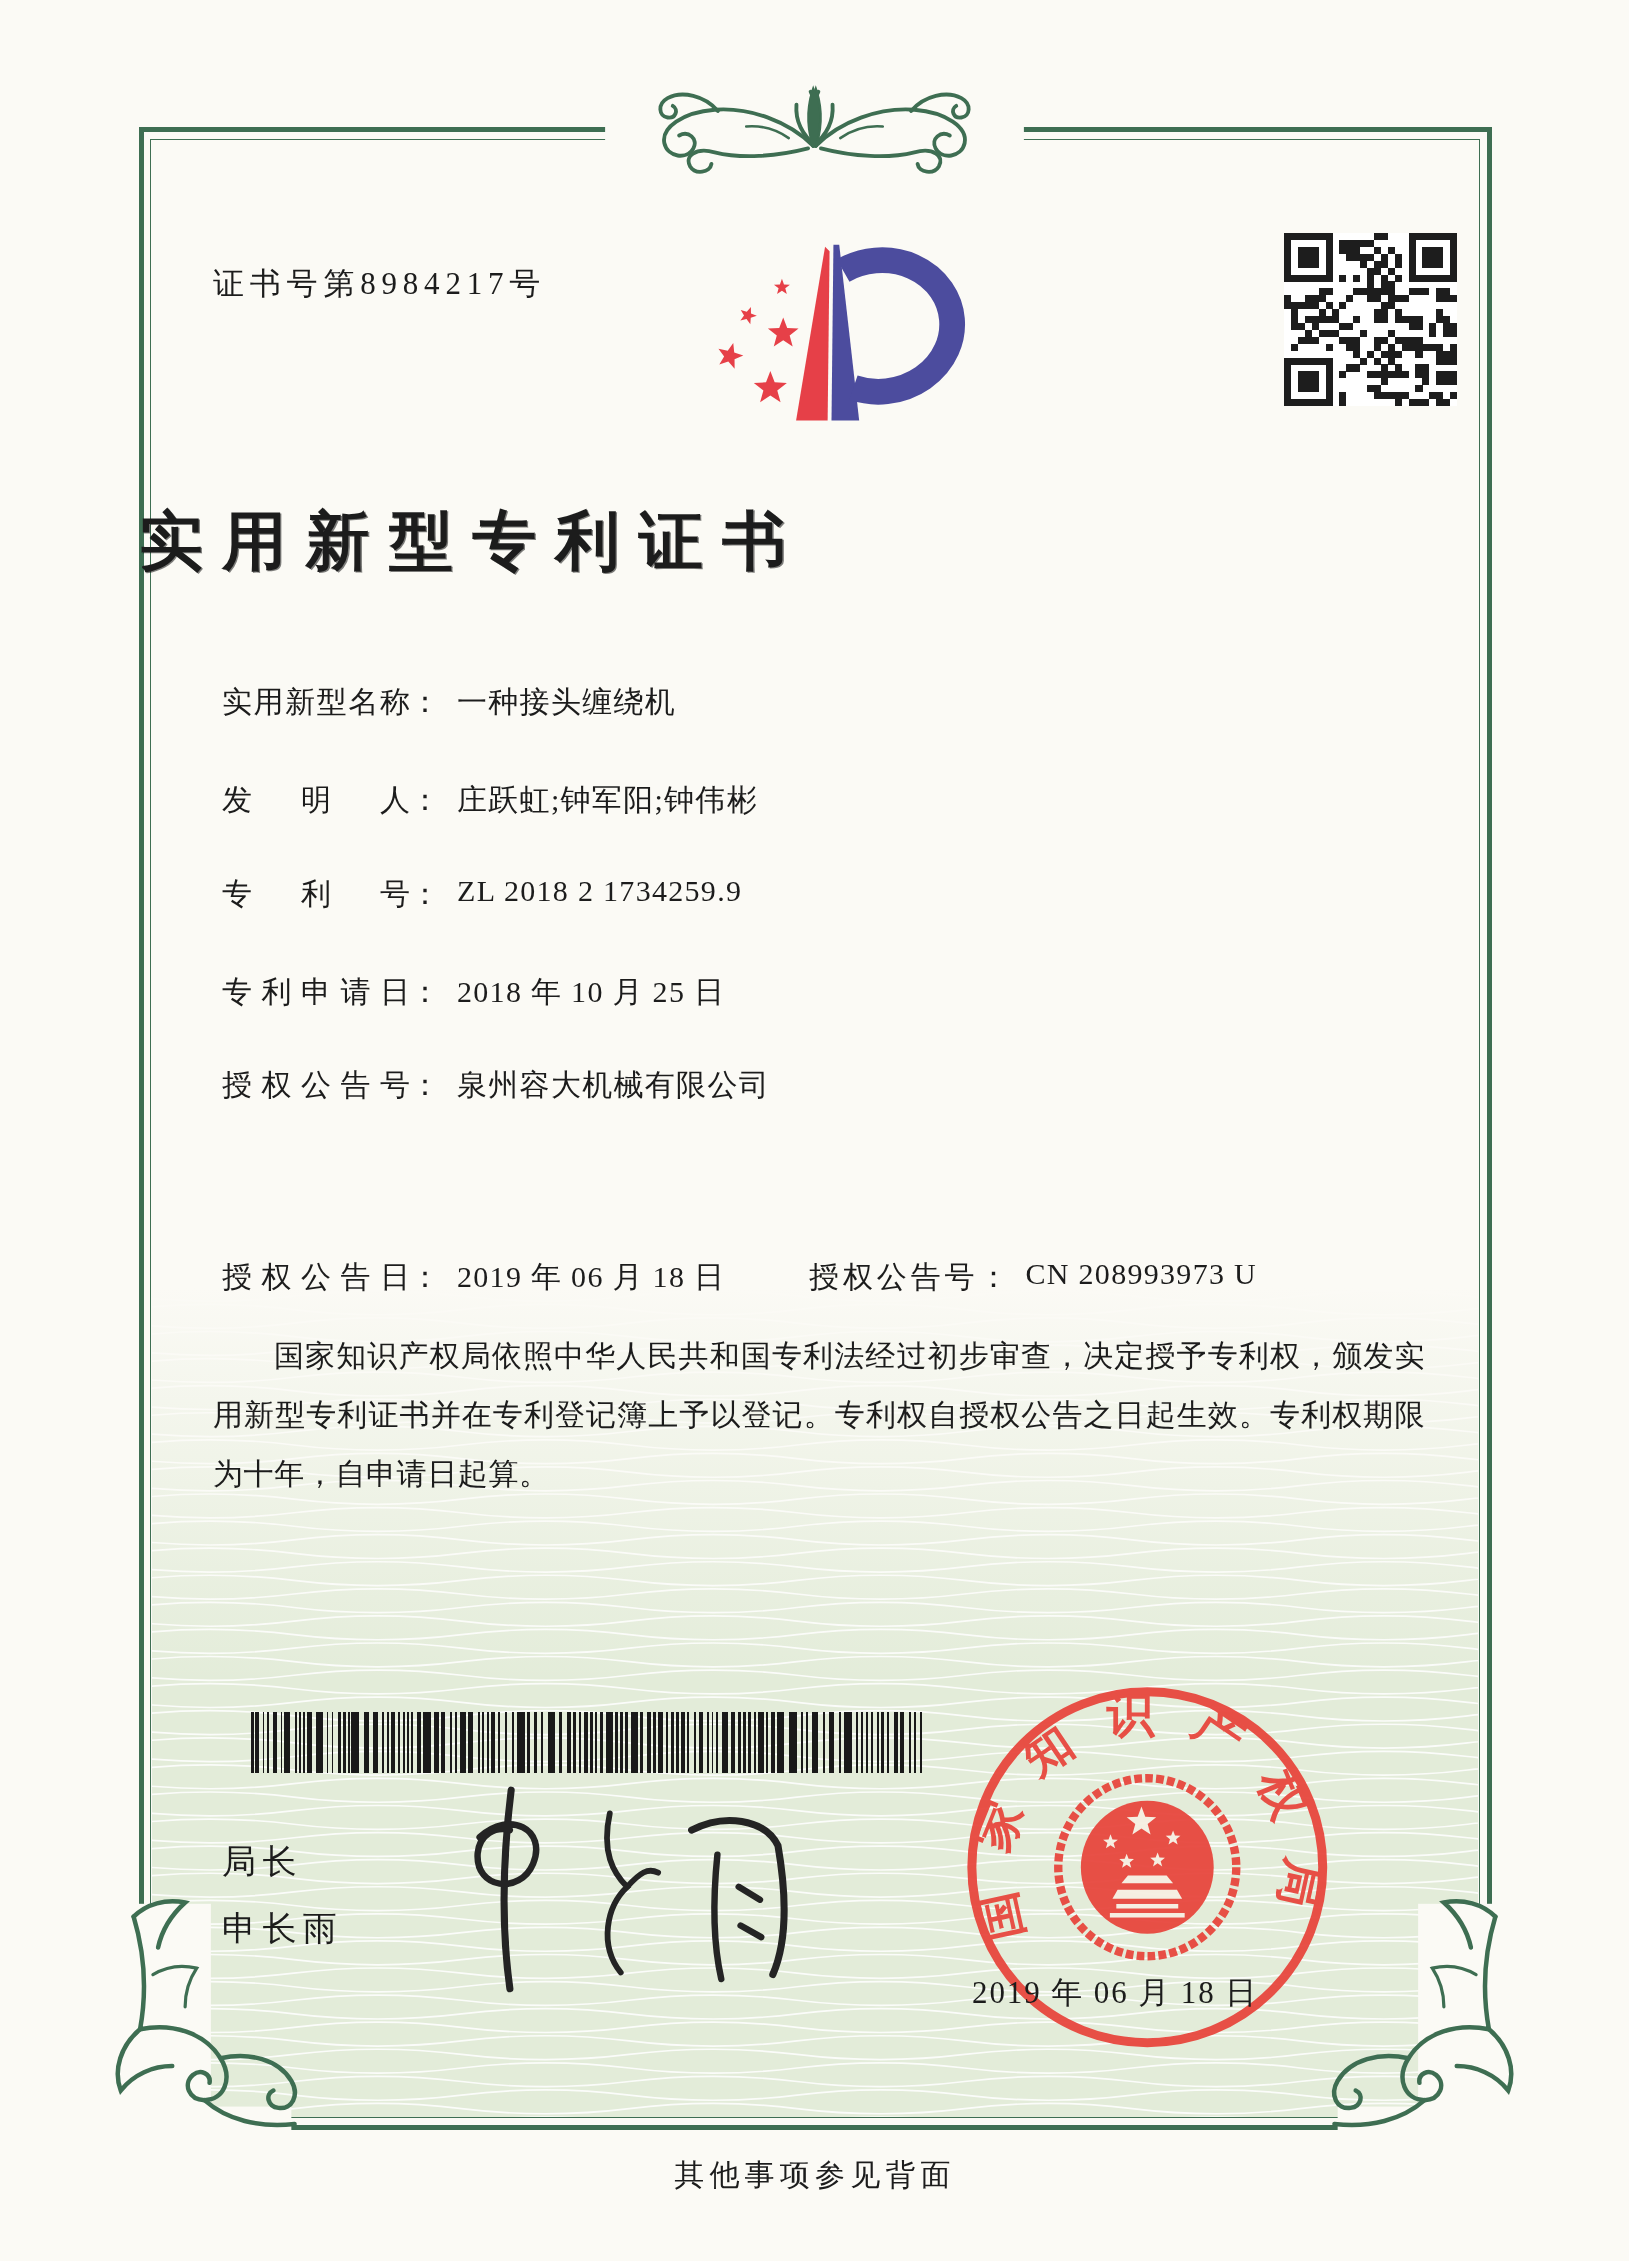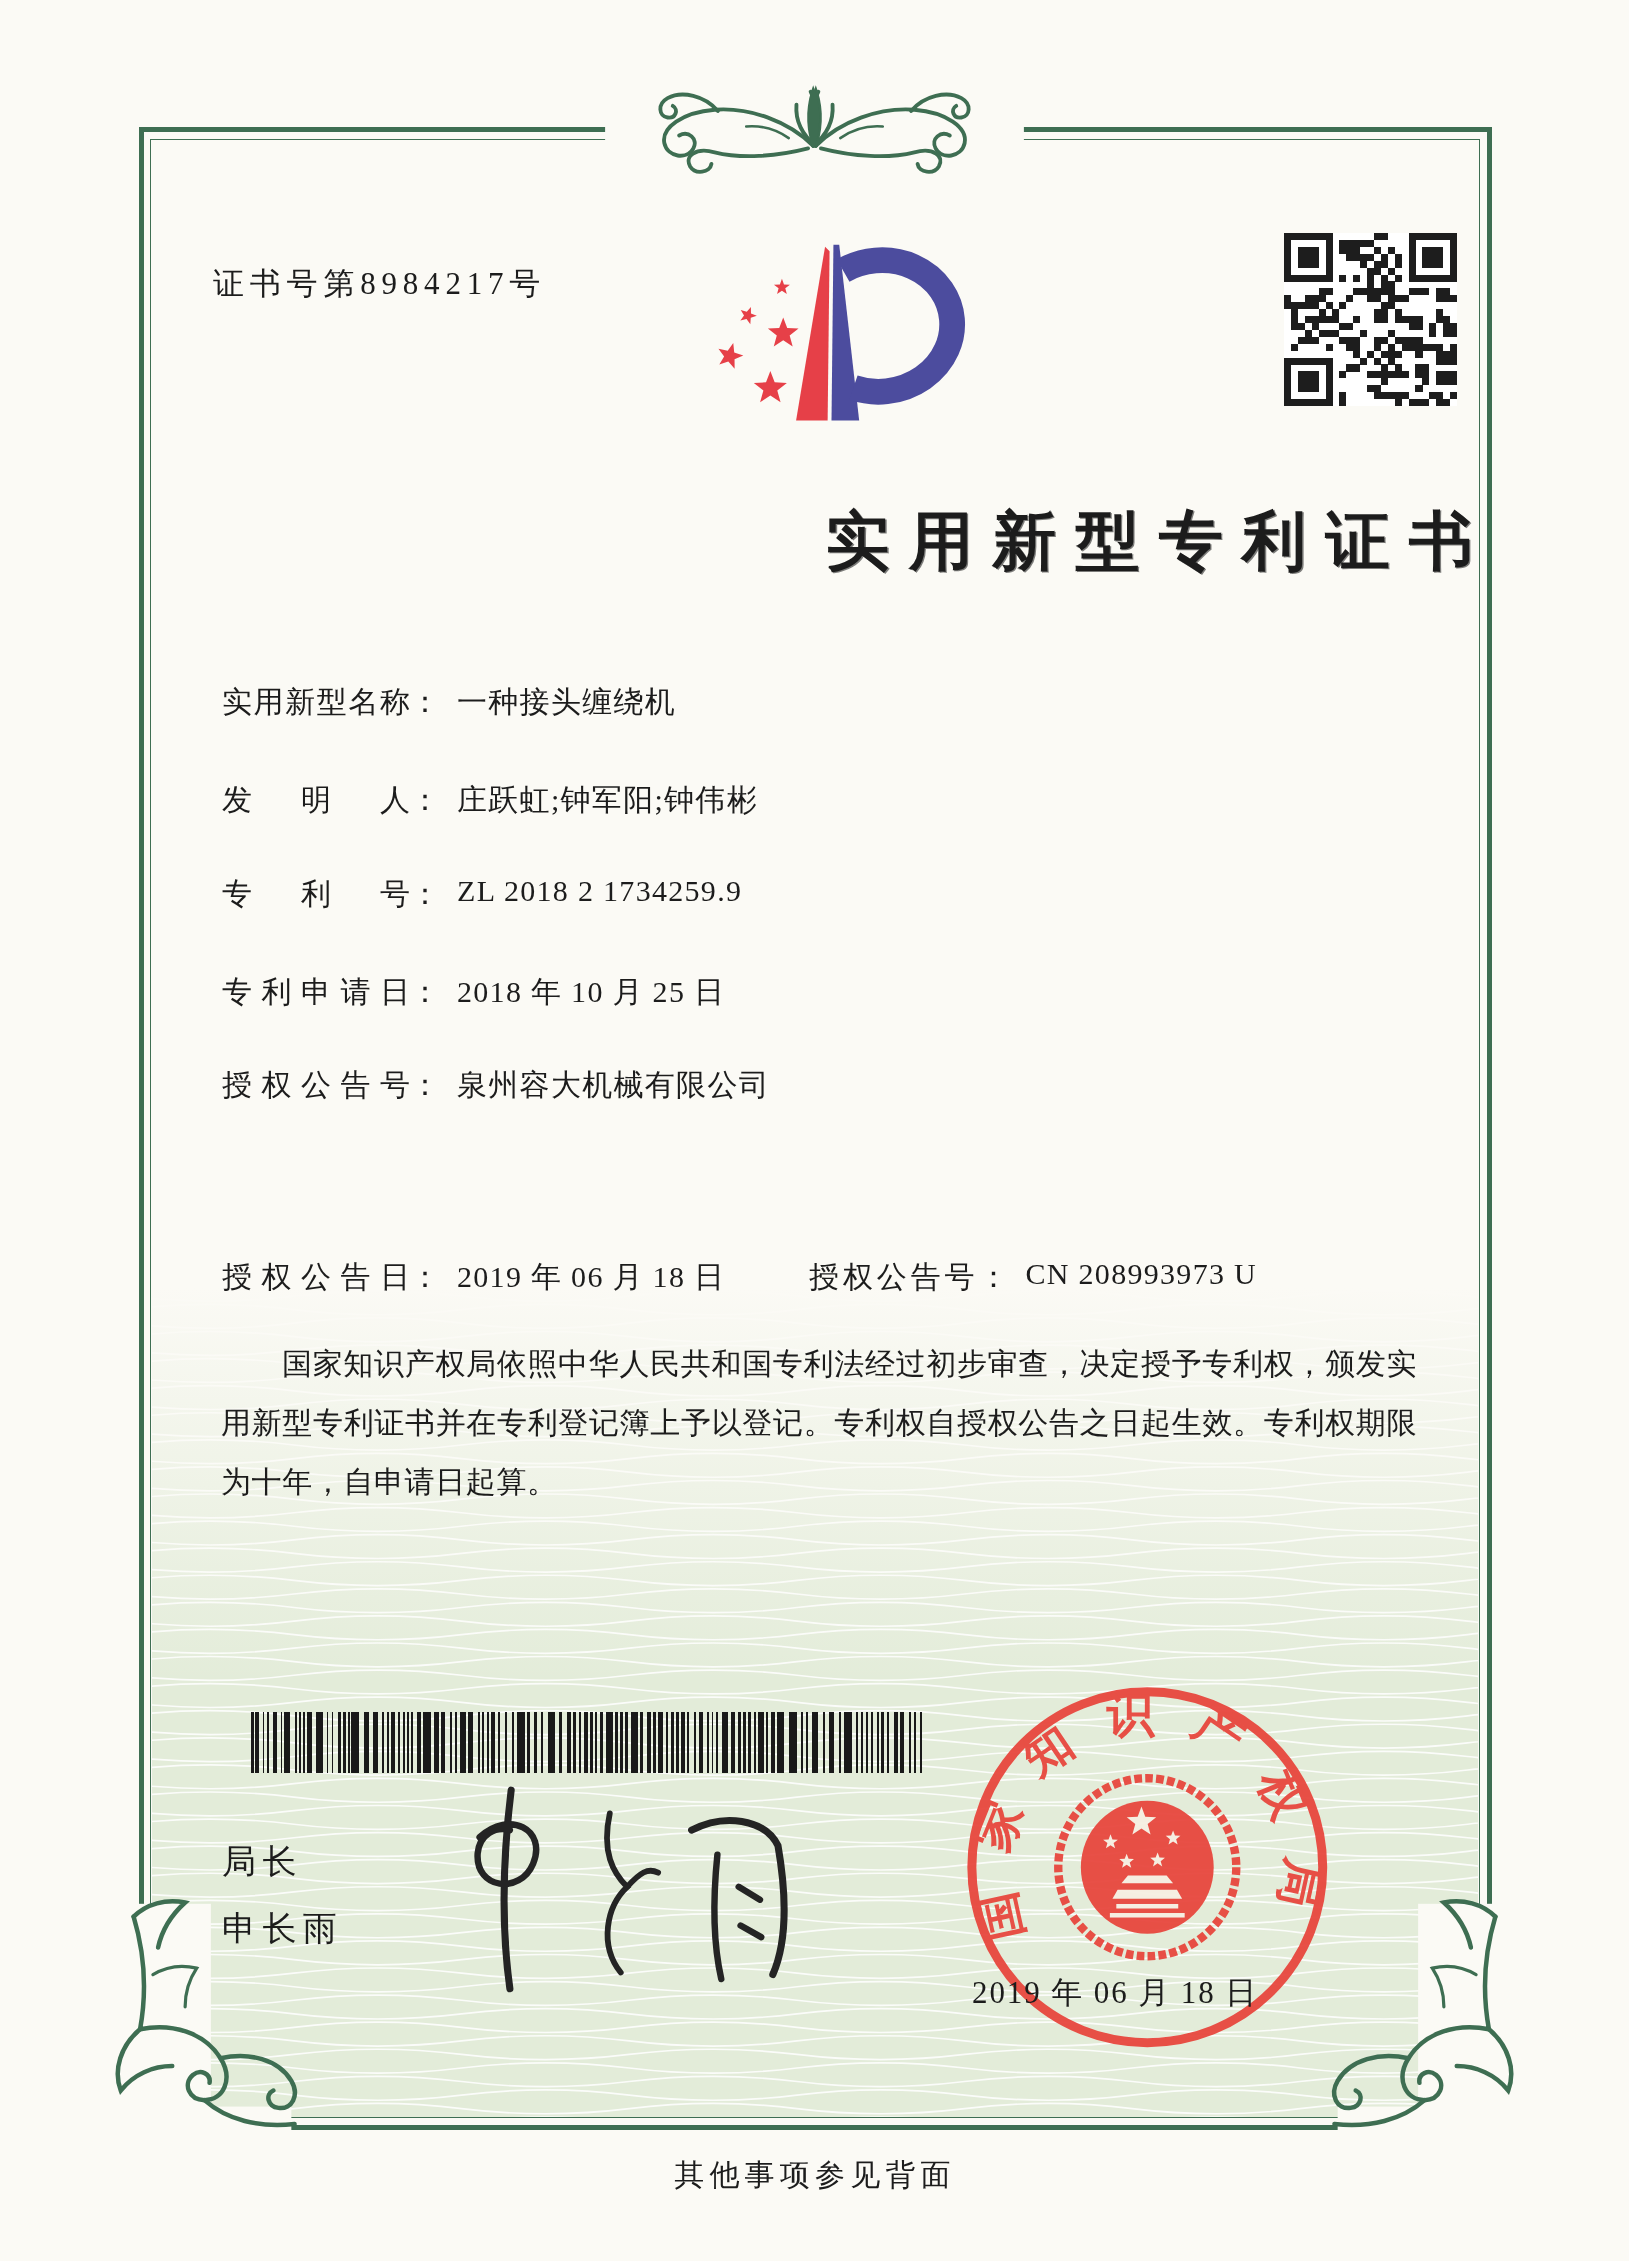--- a/index.html
+++ b/index.html
@@ -15,33 +15,33 @@
   }
   .abs{position:absolute;}
   
   #border-outer{left:139px;top:127px;width:1353px;height:2003px;border:5.2px solid var(--green);box-sizing:border-box;z-index:2;}
   #border-inner{left:150px;top:139px;width:1330px;height:1979px;border:1.9px solid var(--green);box-sizing:border-box;z-index:2;}
   #waves{left:152px;top:141px;z-index:1;}
   
   #cert-no{left:213px;top:263px;font-size:31px;letter-spacing:5.8px;z-index:5;}
   #logo{left:696px;top:237px;z-index:5;}
   #qr{left:1284px;top:233px;z-index:5;}
-  #title{left:139px;top:498px;width:1353px;text-align:right;font-size:64px;font-weight:bold;
+  #title{left:139px;top:498px;width:1353px;text-align:left;font-size:64px;font-weight:bold;
          letter-spacing:19.3px;z-index:5;text-shadow:1.3px 1.3px 0 rgba(20,20,20,.55);}
   
   .frow{left:222px;height:45px;font-size:30px;white-space:nowrap;z-index:5;}
   .flabel{display:inline-block;width:188px;text-align:justify;text-align-last:justify;vertical-align:top;}
   .fcolon{display:inline-block;vertical-align:top;}
   .fvalue{display:inline-block;margin-left:17px;letter-spacing:1.3px;vertical-align:top;}
   .flabel2{display:inline-block;letter-spacing:3.9px;vertical-align:top;}
   #row7b{left:809px;top:1257px;position:absolute;font-size:30px;white-space:nowrap;z-index:5;}
   
   #paras{left:213px;top:1326px;width:1212px;font-size:30px;line-height:59px;
          text-align:justify;z-index:5;}
-  #paras p{margin:8px;text-indent:61px;letter-spacing:0.6px;}
+  #paras p{margin:0;text-indent:61px;letter-spacing:0.6px;}
   
   #barcode{left:251px;top:1712px;width:690px;height:61px;z-index:5;display:flex;align-items:stretch;}
   #barcode .bar{background:#191919;height:100%;}
   #barcode .gap{height:100%;}
   
   #director-title{left:222px;top:1839px;font-size:34px;letter-spacing:6.4px;z-index:5;}
   #director-name{left:222px;top:1906px;font-size:34px;letter-spacing:6.4px;z-index:5;}
   #signature{left:413px;top:1776px;z-index:6;}
   
   #seal{left:928px;top:1651px;z-index:6;opacity:.95;}

